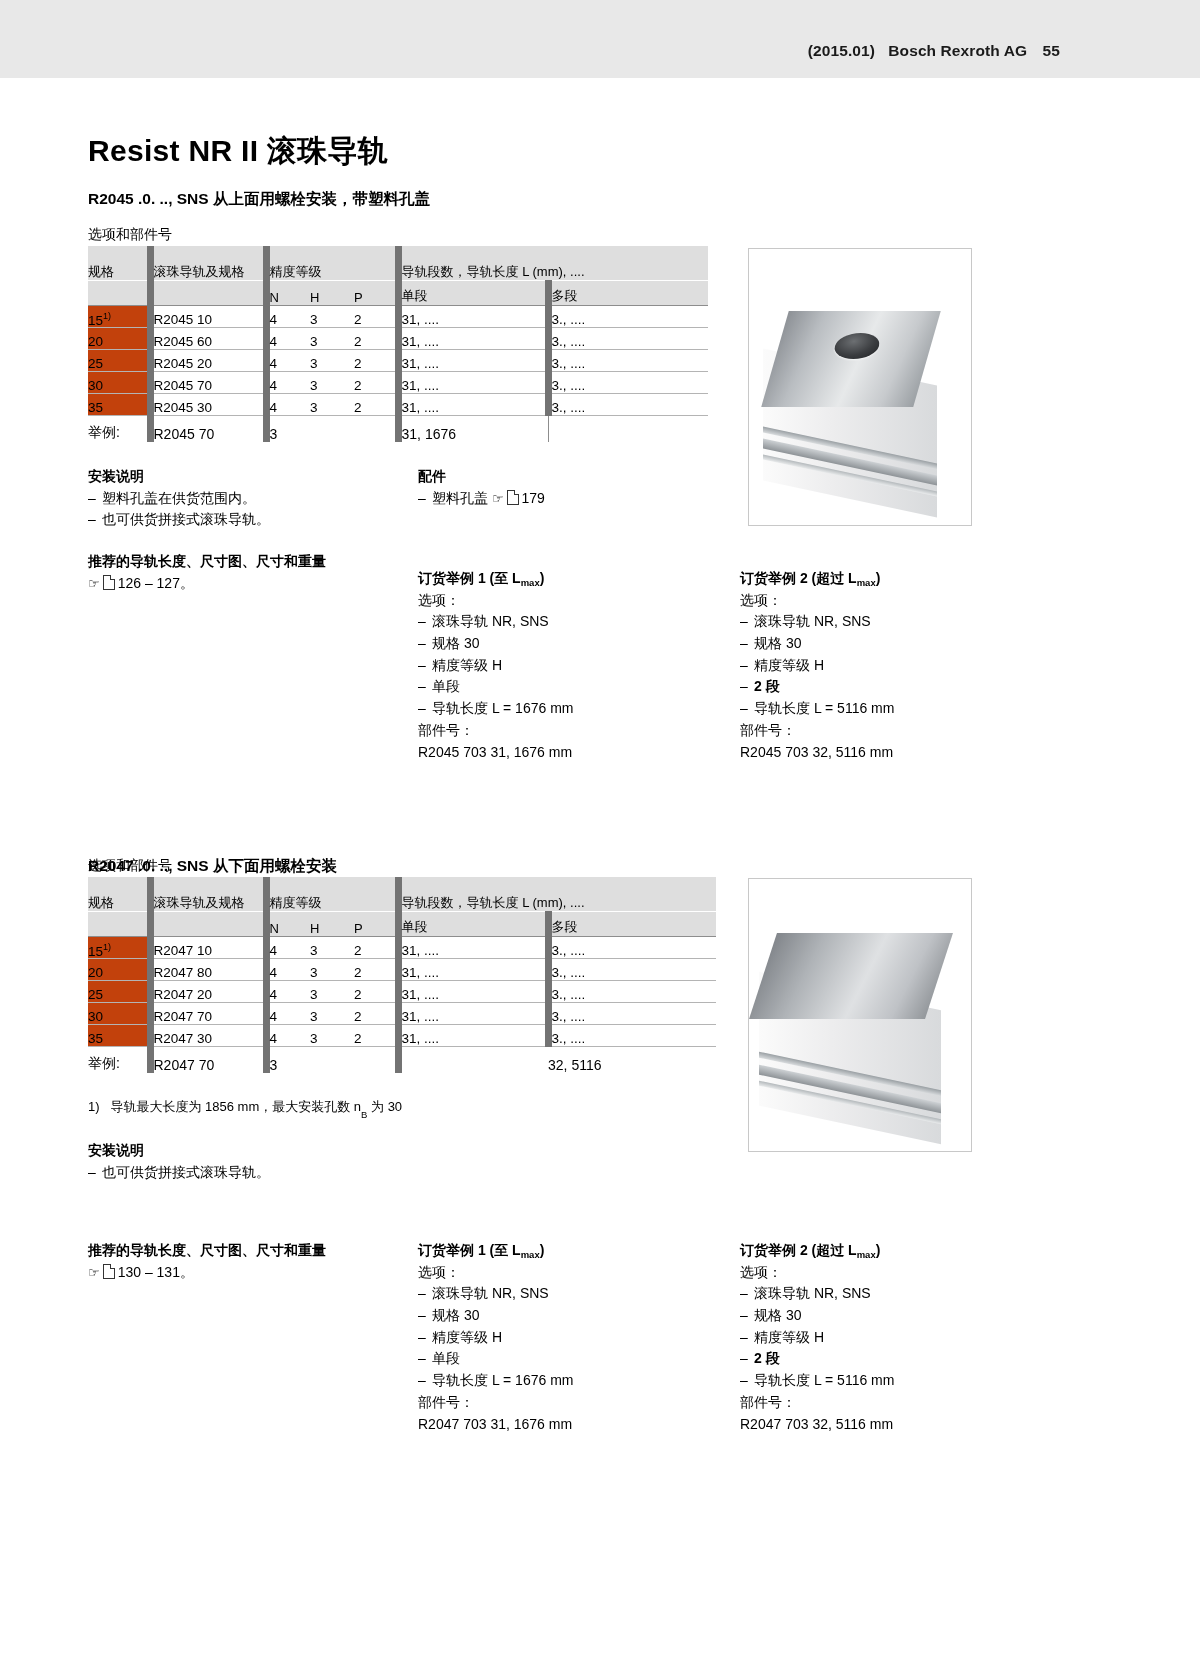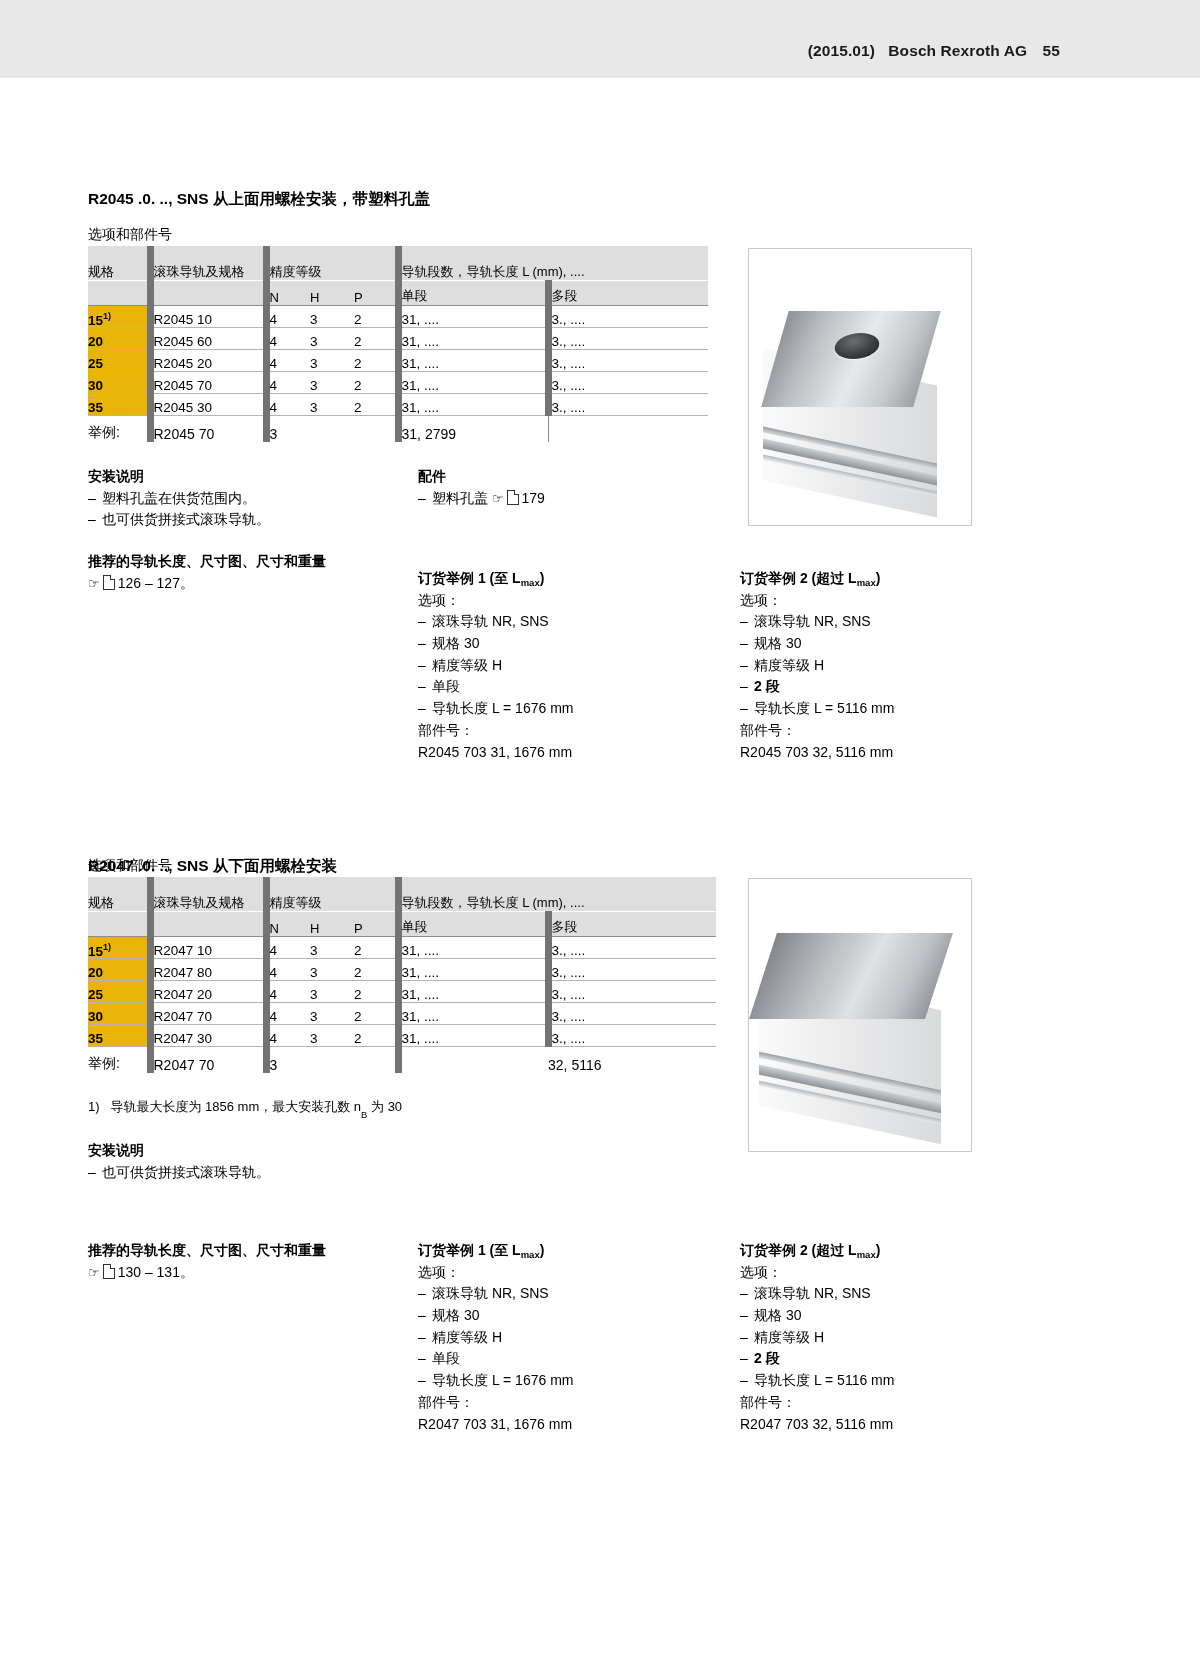--- a/index.html
+++ b/index.html
@@ -101,22 +101,22 @@
   .ctr { text-align: center; }
   .rgt { text-align: right; }
 
   .datarow td {
     height: 21px;
     padding: 1px 5px 1px 5px;
     border-bottom: 1px solid #b4b4b4;
     font-size: 13.5px;
   }
   .datarow td.size-col {
-    background: #eab308;
-    font-weight: bold;
+    background: #c2410c;
+    font-weight: normal;
   }
   .exrow td {
     height: 26px;
     padding: 3px 5px 2px 5px;
     font-size: 14px;
     font-weight: bold;
     border-bottom: none;
   }
   .vline-l { border-left: 7px solid #737373; }
   .vline-r { border-right: 1px solid #8d8d8d; }
@@ -230,20 +230,21 @@
 
 <div class="page">
 
   <div class="header-band"></div>
   <div class="header-text">
     <span class="paren">(2015.01)</span>
     &nbsp;&nbsp;<span>Bosch Rexroth AG</span>
     <span class="pagenum">55</span>
   </div>
 
+  <div class="h1">Resist NR II 滚珠导轨</div>
 
   <div class="h2" style="position:absolute;left:88px;top:189px;">R2045 .0. .., SNS 从上面用螺栓安装，带塑料孔盖</div>
 
   <div class="subcap" style="position:absolute;left:88px;top:226px;">选项和部件号</div>
 
   <table class="spec" style="position:absolute;left:88px;top:246px;width:620px;">
     <colgroup>
       <col style="width:62px">
         <col style="width:116px">
         <col style="width:44px">
@@ -310,21 +311,21 @@
       <td class="ctr vline-l">4</td>
       <td class="ctr">3</td>
       <td class="ctr">2</td>
       <td class="rgt vline-l">31, ....</td>
       <td class="rgt vline-l">3., ....</td>
     </tr>
     <tr class="exrow">
       <td>举例:</td>
       <td class="rgt vline-l">R2045 70</td>
       <td class="ctr vline-l" colspan="3">3</td>
-      <td class="rgt vline-l vline-r">31, 2799</td>
+      <td class="rgt vline-l vline-r">31, 1676</td>
       <td></td>
     </tr>
   </tbody>
     </table>
 
   <div class="blk" style="left:88px;top:466px;">
     <div class="bold">安装说明</div>
     <div class="dash-item"><span class="d">–</span><span>塑料孔盖在供货范围内。</span></div>
     <div class="dash-item"><span class="d">–</span><span>也可供货拼接式滚珠导轨。</span></div>
   </div>

